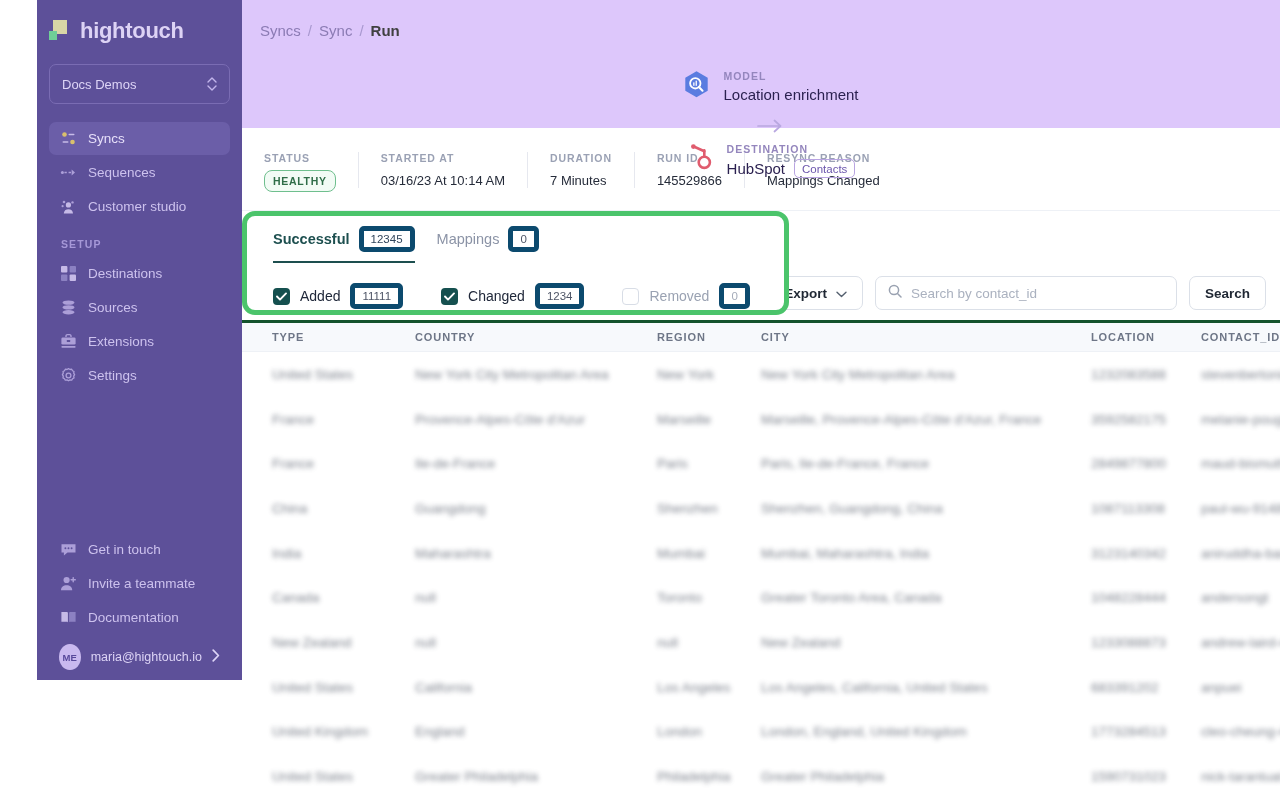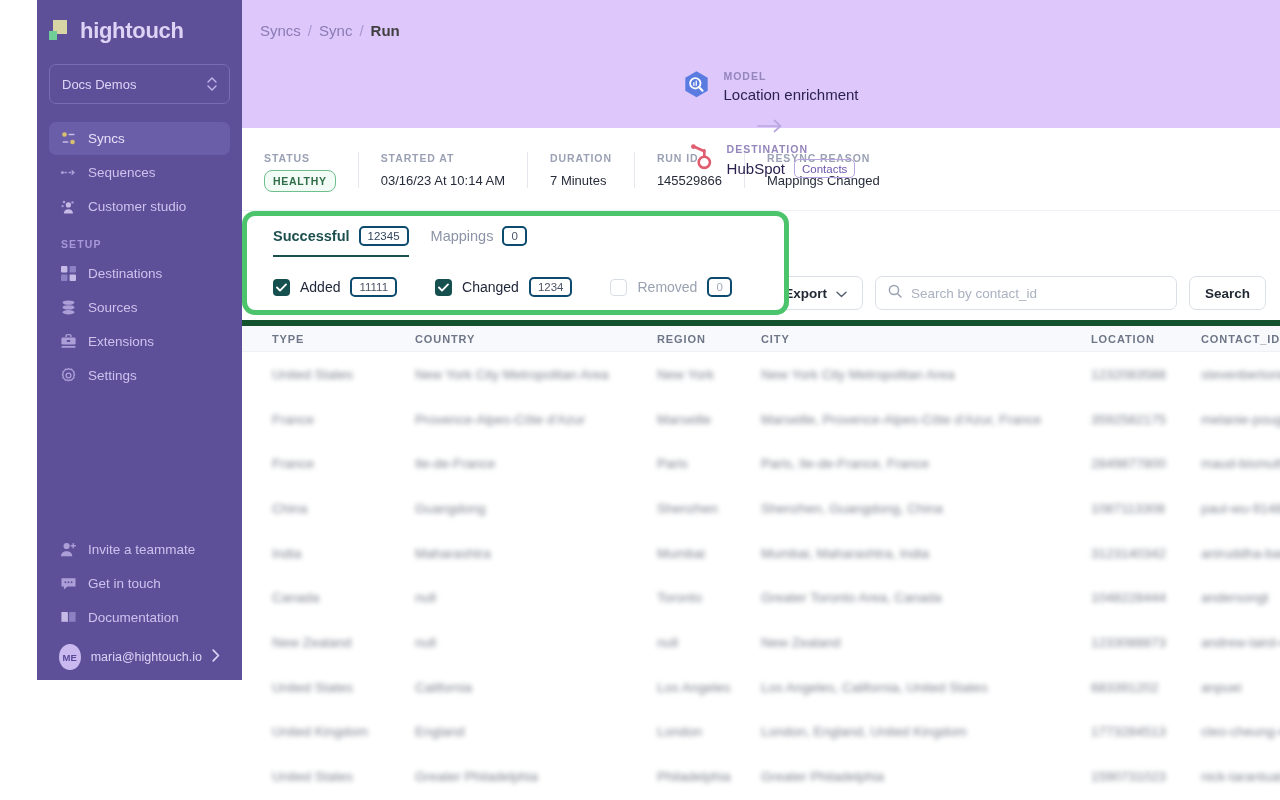--- a/index.html
+++ b/index.html
@@ -123,21 +123,21 @@
 
   .tabs { display: flex; align-items: flex-end; gap: 22px; }
   .tab {
     display: flex; align-items: center; gap: 9px;
     padding-bottom: 9px; border-bottom: 2.5px solid transparent;
   }
   .tab.active { border-bottom-color: #1d4f4f; }
   .tab-label { font-size: 14.5px; color: #8b93a6; }
   .tab.active .tab-label { color: #1d4f4f; font-weight: 600; }
   .pill {
-    border: 2px solid #0c4a6e; border-radius: 5px;
+    border: 5px solid #0c4a6e; border-radius: 5px;
     font-size: 11.5px; color: #4e5566; padding: 2px 7px; background: #fff;
   }
   .tab.active .pill { color: #32465c; }
 
   .checks { display: flex; align-items: center; gap: 0; margin-top: 20px; }
   .check-item { display: flex; align-items: center; gap: 10px; margin-right: 38px; }
   .cbox {
     width: 17px; height: 17px; border-radius: 4px; flex: 0 0 17px;
     display: flex; align-items: center; justify-content: center;
   }
@@ -167,21 +167,21 @@
     border: none; outline: none; flex: 1;
     font-size: 13.5px; color: #2a3140; font-family: inherit; background: transparent;
   }
   .search-wrap input::placeholder { color: #aab1bf; }
 
   
   .table-zone { position: absolute; left: 0; top: 320px; right: 0; bottom: 0; }
   .thead {
     display: flex; align-items: center; height: 32px;
     background: #f7f9fc; padding: 0 0 0 30px;
-    border-top: 6px solid #14532d; border-bottom: 1px solid #eef1f6;
+    border-top: 3px solid #14532d; border-bottom: 1px solid #eef1f6;
   }
   .th {
     color: #6e7687; font-size: 11px; letter-spacing: .9px; font-weight: 600;
   }
   .trow { display: flex; align-items: center; height: 44.7px; padding: 0 0 0 30px; }
   .td { color: #4a5160; font-size: 13.5px; filter: blur(2.6px); opacity: .72; white-space: nowrap; overflow: hidden; }
   .c-type { width: 143px; flex: 0 0 143px; }
   .c-country { width: 242px; flex: 0 0 242px; }
   .c-region { width: 104px; flex: 0 0 104px; }
   .c-city { width: 330px; flex: 0 0 330px; }
@@ -295,37 +295,37 @@
           </svg>
         </span>
         <span>Settings</span>
       </div>
     </nav>
 
     <div class="footer-nav">
       <div class="nav-item">
         <span class="nav-ico">
           <svg width="17" height="17" viewBox="0 0 17 17">
-            <circle cx="6.6" cy="5" r="3.1" fill="#b3a6de"></circle>
-            <path d="M1 15.2c0-3.2 2.5-5 5.6-5s5.6 1.8 5.6 5z" fill="#b3a6de"></path>
-            <path d="M13.2 2.6v4.2M11.1 4.7h4.2" stroke="#b3a6de" stroke-width="1.4" stroke-linecap="round"></path>
-          </svg>
-        </span>
-        <span>Invite a teammate</span>
-      </div>
-      <div class="nav-item">
-        <span class="nav-ico">
-          <svg width="17" height="17" viewBox="0 0 17 17">
             <path d="M1.5 3.2h14v8.2h-8l-3.6 3.1v-3.1H1.5z" fill="#b3a6de"></path>
             <circle cx="5.4" cy="7.3" r=".95" fill="#5d5099"></circle>
             <circle cx="8.5" cy="7.3" r=".95" fill="#5d5099"></circle>
             <circle cx="11.6" cy="7.3" r=".95" fill="#5d5099"></circle>
           </svg>
         </span>
         <span>Get in touch</span>
+      </div>
+      <div class="nav-item">
+        <span class="nav-ico">
+          <svg width="17" height="17" viewBox="0 0 17 17">
+            <circle cx="6.6" cy="5" r="3.1" fill="#b3a6de"></circle>
+            <path d="M1 15.2c0-3.2 2.5-5 5.6-5s5.6 1.8 5.6 5z" fill="#b3a6de"></path>
+            <path d="M13.2 2.6v4.2M11.1 4.7h4.2" stroke="#b3a6de" stroke-width="1.4" stroke-linecap="round"></path>
+          </svg>
+        </span>
+        <span>Invite a teammate</span>
       </div>
       <div class="nav-item">
         <span class="nav-ico">
           <svg width="17" height="17" viewBox="0 0 17 17">
             <path d="M1.4 3h5.4c.6 0 1.1.5 1.1 1.1v9.6c0-.5-.5-.9-1.1-.9H1.4z" fill="#cfc4ee"></path>
             <path d="M15.6 3h-5.4c-.6 0-1.1.5-1.1 1.1v9.6c0-.5.5-.9 1.1-.9h5.4z" fill="#9186c6"></path>
           </svg>
         </span>
         <span>Documentation</span>
       </div>

